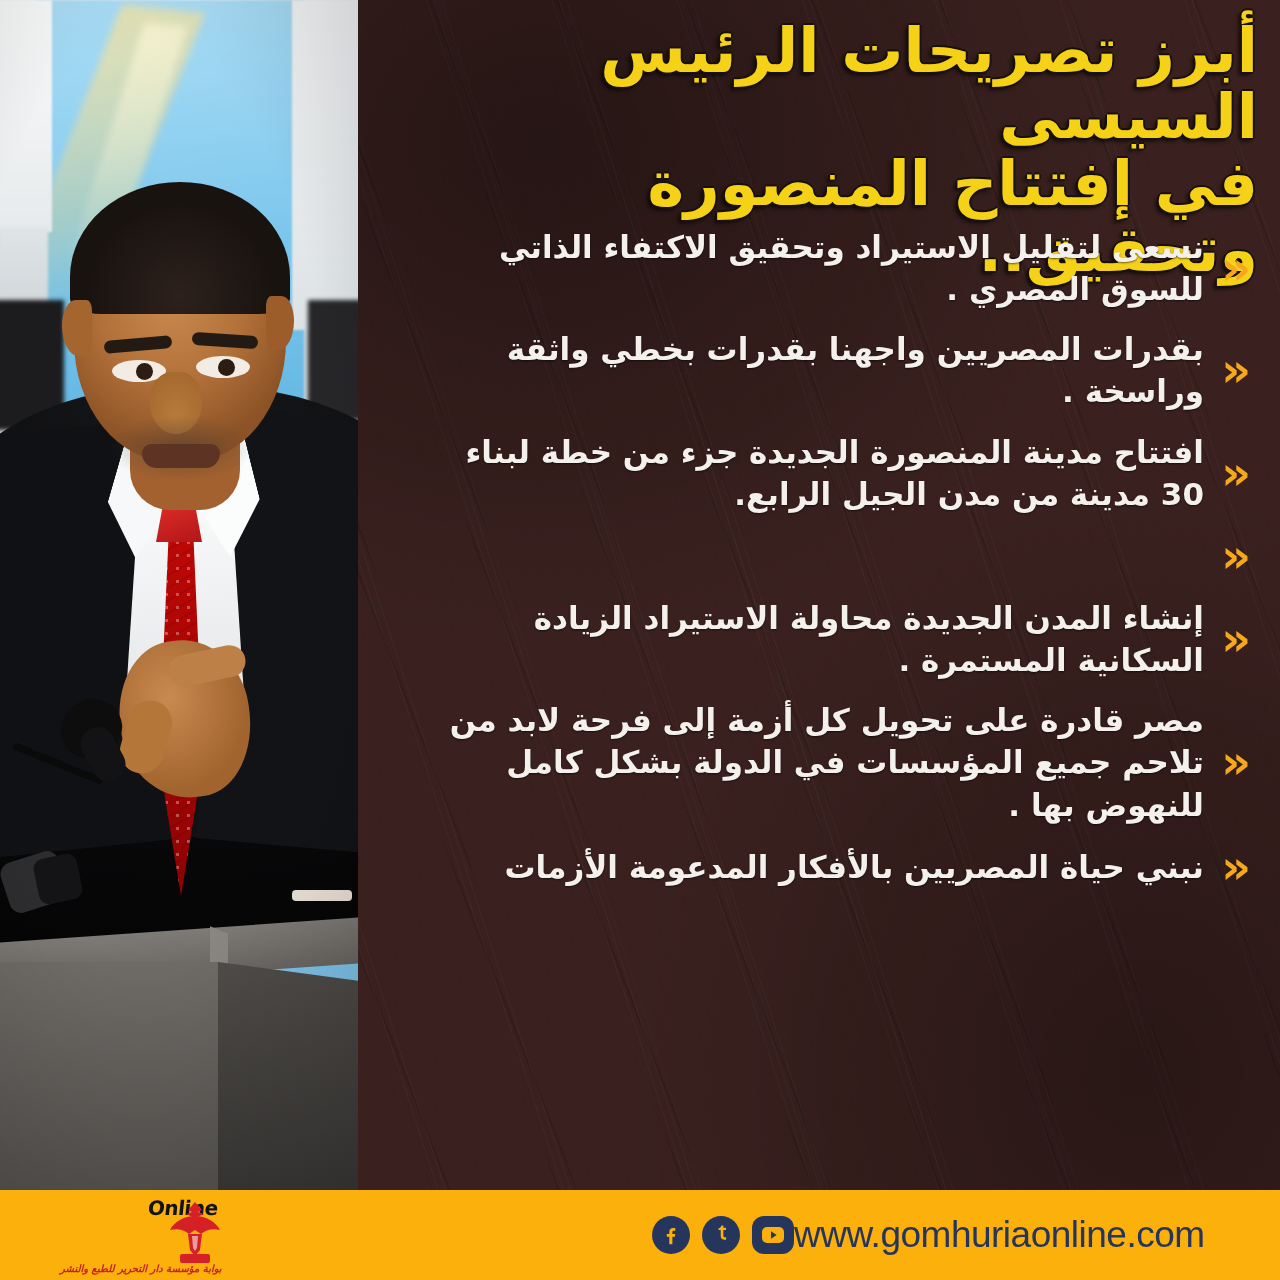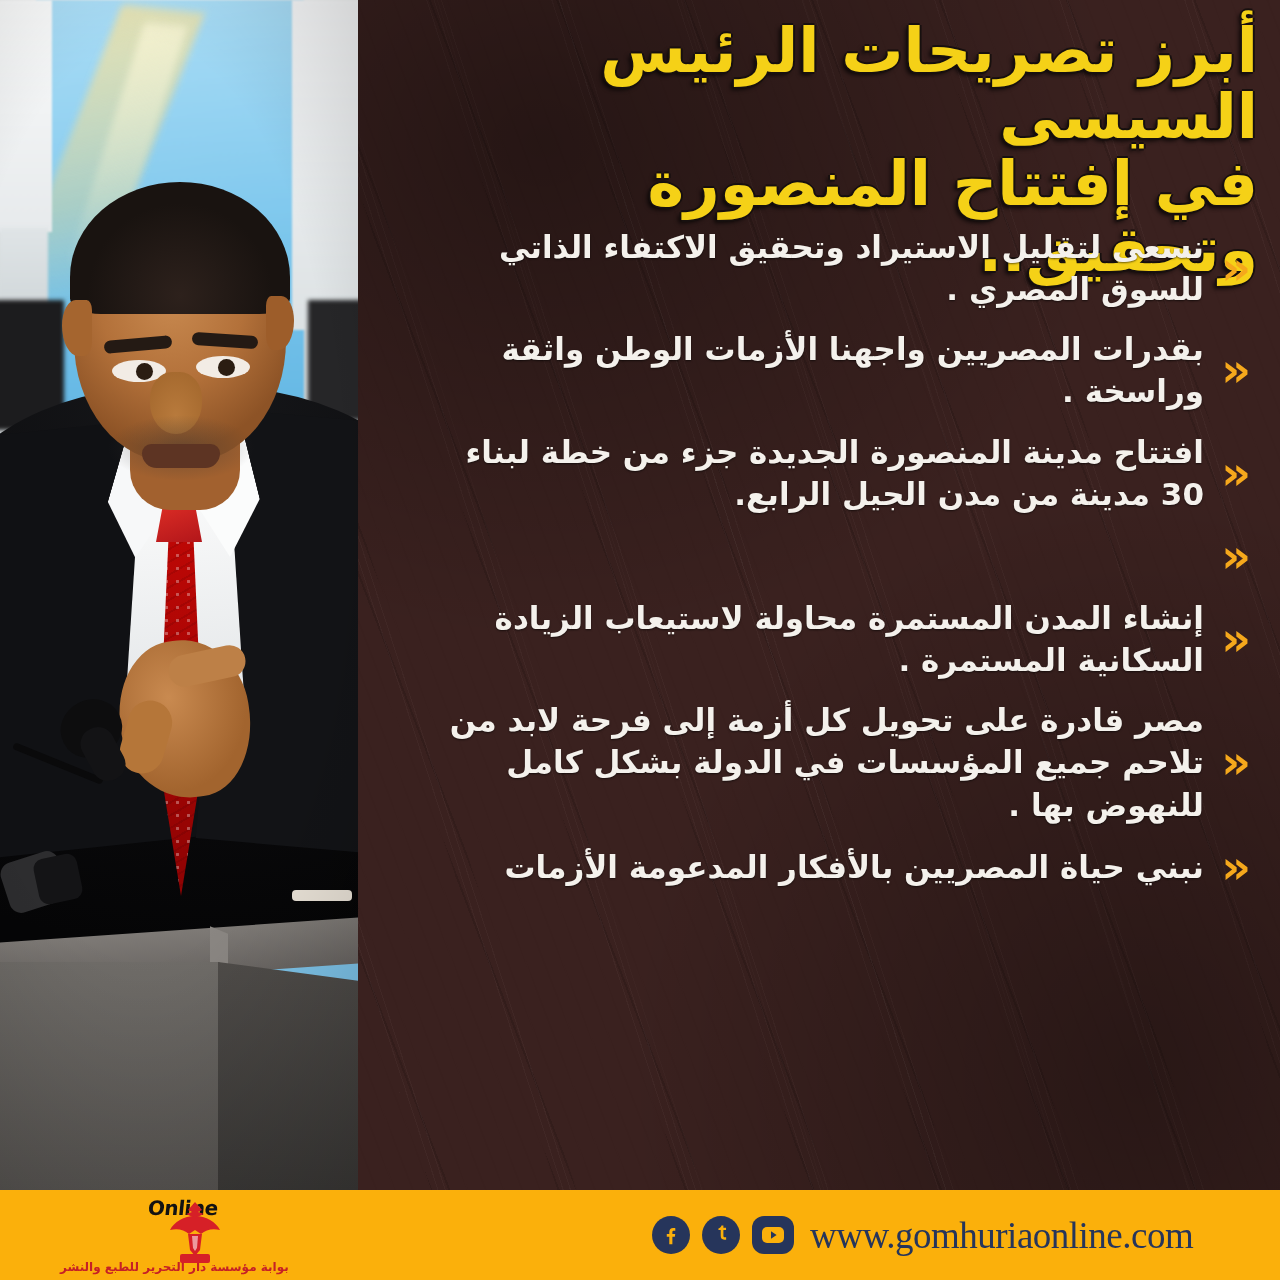--- a/index.html
+++ b/index.html
@@ -320,38 +320,37 @@
     direction:rtl; line-height:1;
     letter-spacing:-2px;
     text-shadow:1px 1px 0 #fff, -1px -1px 0 #fff, 2px 2px 0 rgba(255,255,255,.6);
   }
   .logo-eagle {
     position:absolute; left:168px; top:10px;
     width:54px; height:66px; z-index:2;
   }
   .logo-sub {
     position:absolute; left:60px; bottom:6px;
-    font-size:12px; font-weight:bold; color:#C62026;
-    direction:rtl; letter-spacing:0px;
+    font-size:10px; font-weight:bold; color:#C62026;
+    direction:rtl; letter-spacing:0px;font-style:italic;
   }
   .social {
     display:flex; align-items:center; gap:12px;
     margin-left:292px;
   }
   .sicon {
     width:38px; height:38px; border-radius:50%;
     background:#26355B;
     display:flex; align-items:center; justify-content:center;
     color:#FBB00B; font-weight:bold;
   }
   .sicon.yt { border-radius:12px; width:42px; }
   .site-url {
-    margin-left:16px;
     font-size:37px; color:#26355B;
-    font-family:Liberation Serif, serif;
+    font-family:Liberation Sans, sans-serif;
     letter-spacing:-.5px;
     white-space:nowrap;
   }
 </style>
 </head>
 <body>
 
 <div class="stage">
 
   <div class="photo">
@@ -422,35 +421,35 @@
 
     <div class="bullets">
 
       <div class="bullet">
         <span class="chev">«</span>
         <span class="btext">نسعى لتقليل الاستيراد وتحقيق الاكتفاء الذاتي للسوق المصري .</span>
       </div>
 
       <div class="bullet">
         <span class="chev">«</span>
-        <span class="btext">بقدرات المصريين واجهنا الأزمات الوطن واثقة وراسخة .</span>
+        <span class="btext">بقدرات المصريين واجهنا بقدرات بخطي واثقة وراسخة .</span>
       </div>
 
       <div class="bullet">
         <span class="chev">«</span>
         <span class="btext">افتتاح مدينة المنصورة الجديدة جزء من خطة لبناء 30 مدينة من مدن الجيل الرابع.</span>
       </div>
 
       <div class="bullet">
         <span class="chev">«</span>
       </div>
 
       <div class="bullet">
         <span class="chev">«</span>
-        <span class="btext">إنشاء المدن المستمرة محاولة لاستيعاب الزيادة السكانية المستمرة .</span>
+        <span class="btext">إنشاء المدن الجديدة محاولة الاستيراد الزيادة السكانية المستمرة .</span>
       </div>
 
       <div class="bullet">
         <span class="chev">«</span>
         <span class="btext">مصر قادرة على تحويل كل أزمة إلى فرحة لابد من تلاحم جميع المؤسسات في الدولة بشكل كامل للنهوض بها .</span>
       </div>
 
       <div class="bullet">
         <span class="chev">«</span>
         <span class="btext">نبني حياة المصريين بالأفكار المدعومة الأزمات</span>

